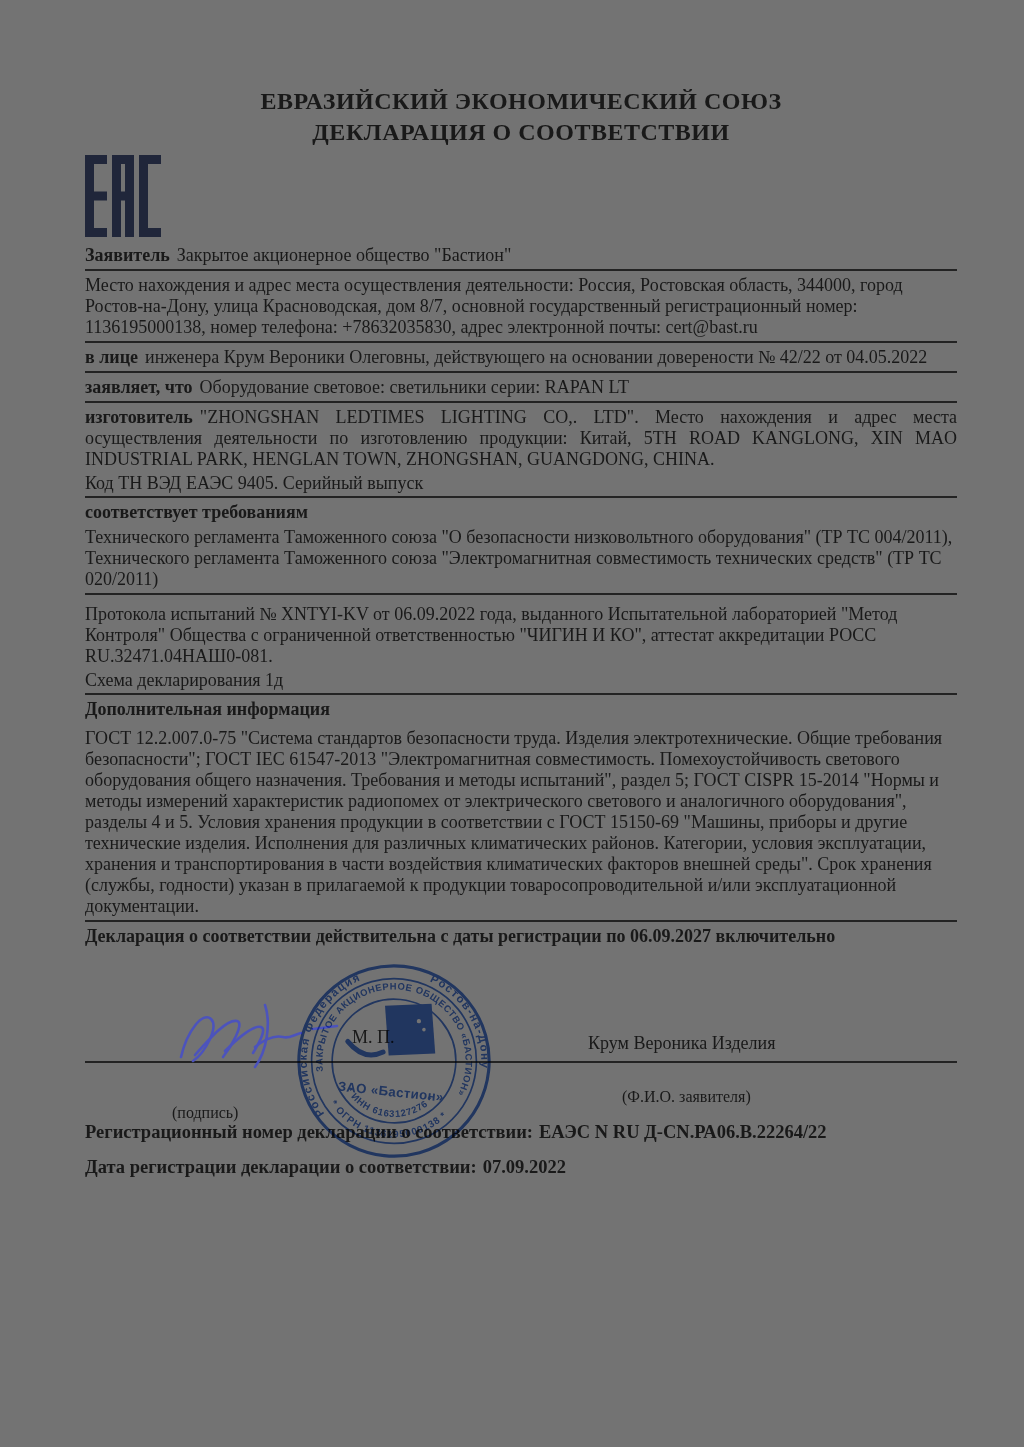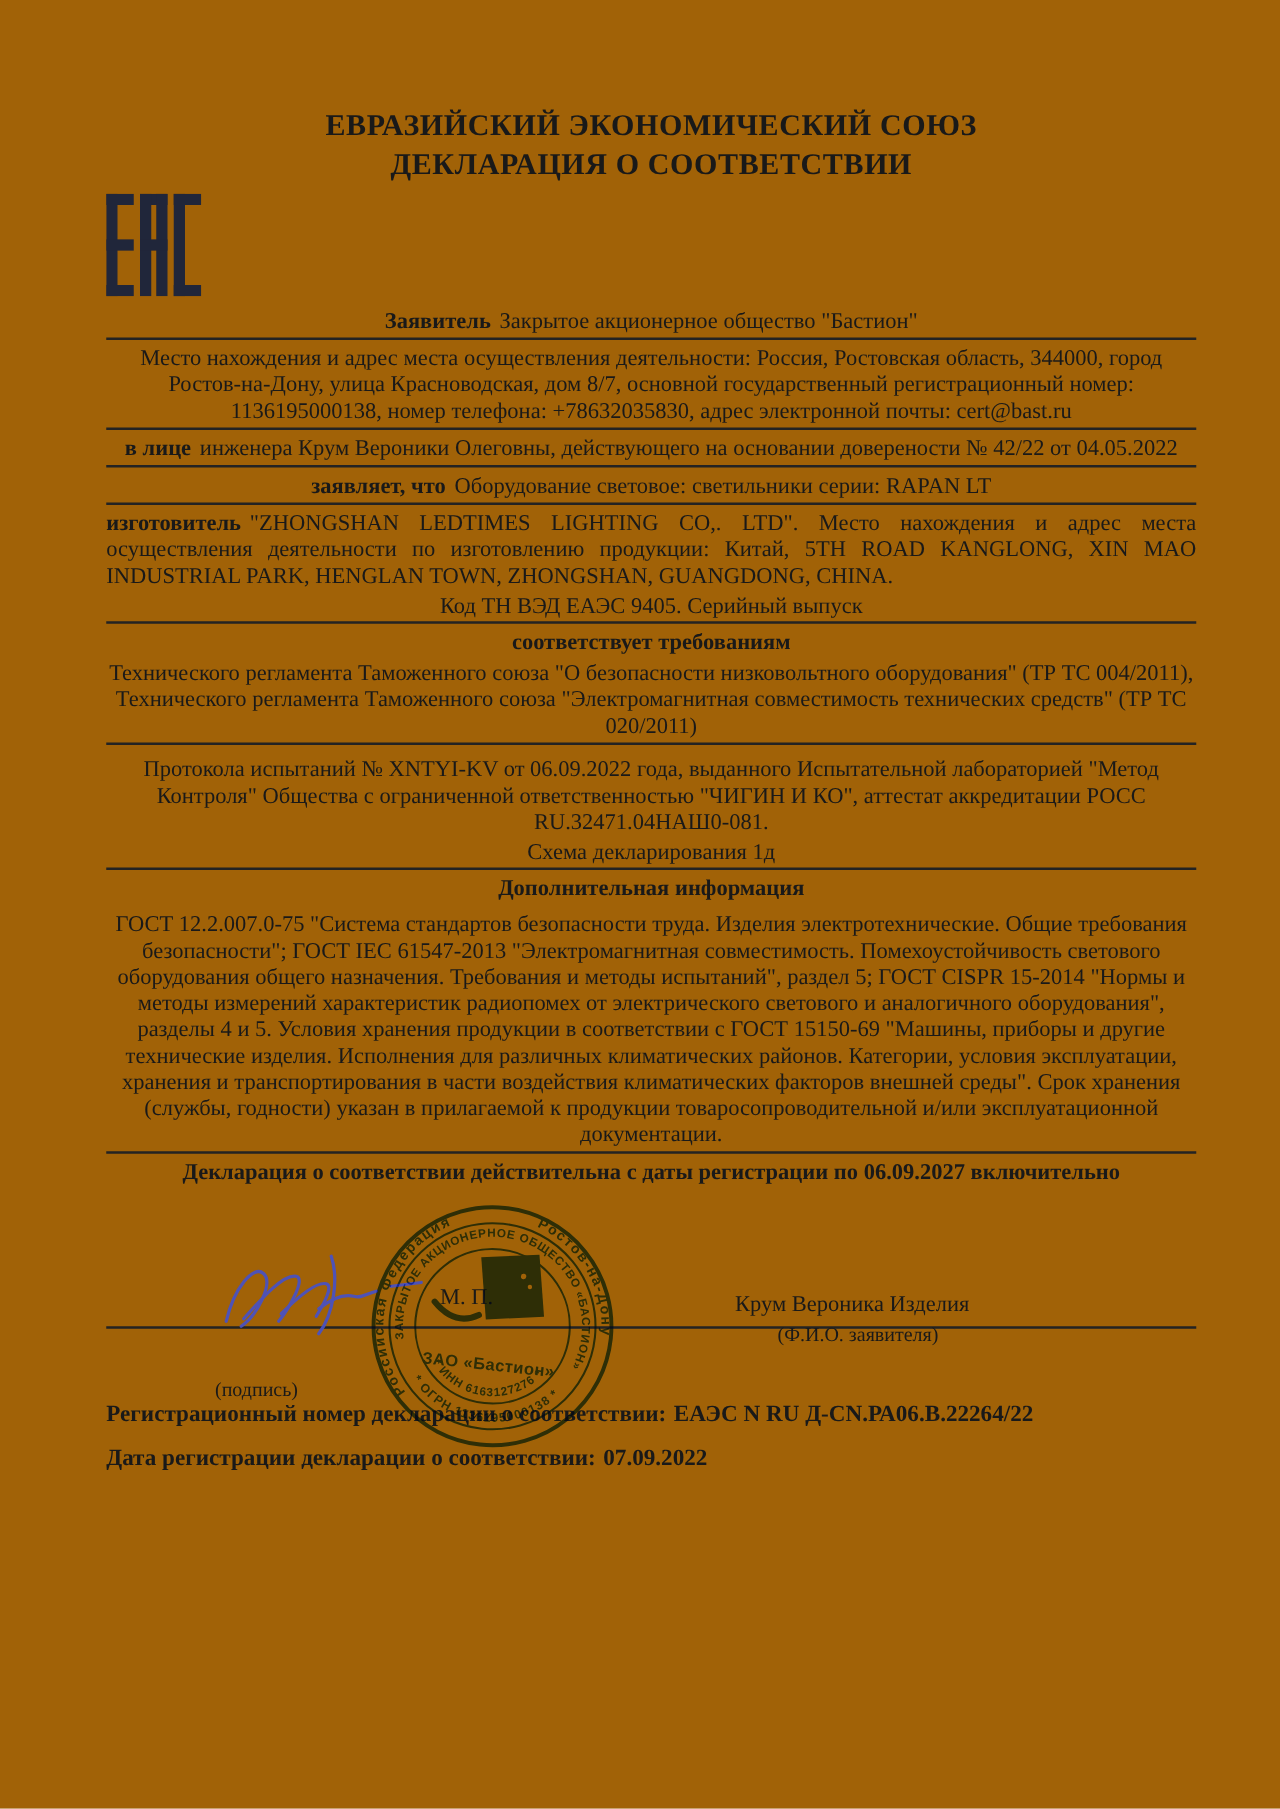--- a/index.html
+++ b/index.html
@@ -1,35 +1,35 @@
 <!DOCTYPE html>
 <html lang="ru"><head>
 <meta charset="utf-8">
 <style>
   html,body{margin:0;padding:0;background:#ffffff;}
   .doc{
-    position:relative;width:1024px;height:1447px;background:#a16207;
+    position:relative;width:1024px;height:1447px;background:#737373;
     font-family:"Liberation Serif","DejaVu Serif",serif;color:#191919;
     overflow:hidden;
   }
   .content{position:absolute;left:85px;top:86px;width:872px;}
   .title{ text-align:center;font-weight:bold;font-size:24px;line-height:31px;letter-spacing:.5px;}
   .eac{margin-top:7px;}
-  p{margin:4px 0 3px;font-size:18px;line-height:21px;text-align:center;}
+  p{margin:4px 0 3px;font-size:18px;line-height:21px;}
   p.tight{margin:2px 0 2px;}
   .lbl{font-weight:bold;margin-right:7px;}
   .just{text-align:justify;}
   hr.rule{border:none;border-top:2px solid #232323;margin:2px 0 2px;height:0;}
   .headrow{font-weight:bold;}
   
   .abs{position:absolute;}
   .sigrule{left:85px;top:1061px;width:872px;border:none;border-top:2px solid #232323;margin:0;}
   .sig-caption{left:172px;top:1068px;font-size:16px;margin-top:36px;}
   .fio-name{left:588px;top:1033px;font-size:18px;}
-  .fio-caption{left:622px;top:1060px;font-size:16px;}
+  .fio-caption{left:622px;top:1088px;font-size:16px;}
   .mp{left:352px;top:1027px;font-size:18px;z-index:1;}
   .signature-svg{left:165px;top:995px;z-index:2;}
   .stamp-svg{
     left:291px;top:958px;z-index:3;
     transform:rotate(6deg);
     mix-blend-mode:multiply;opacity:.93;
   }
   .regline{left:85px;top:1122px;font-size:18.5px;font-weight:bold;}
   .dateline{left:85px;top:1157px;font-size:18.5px;font-weight:bold;}
   .regline .v,.dateline .v{margin-left:6px;margin-top:17px;}

